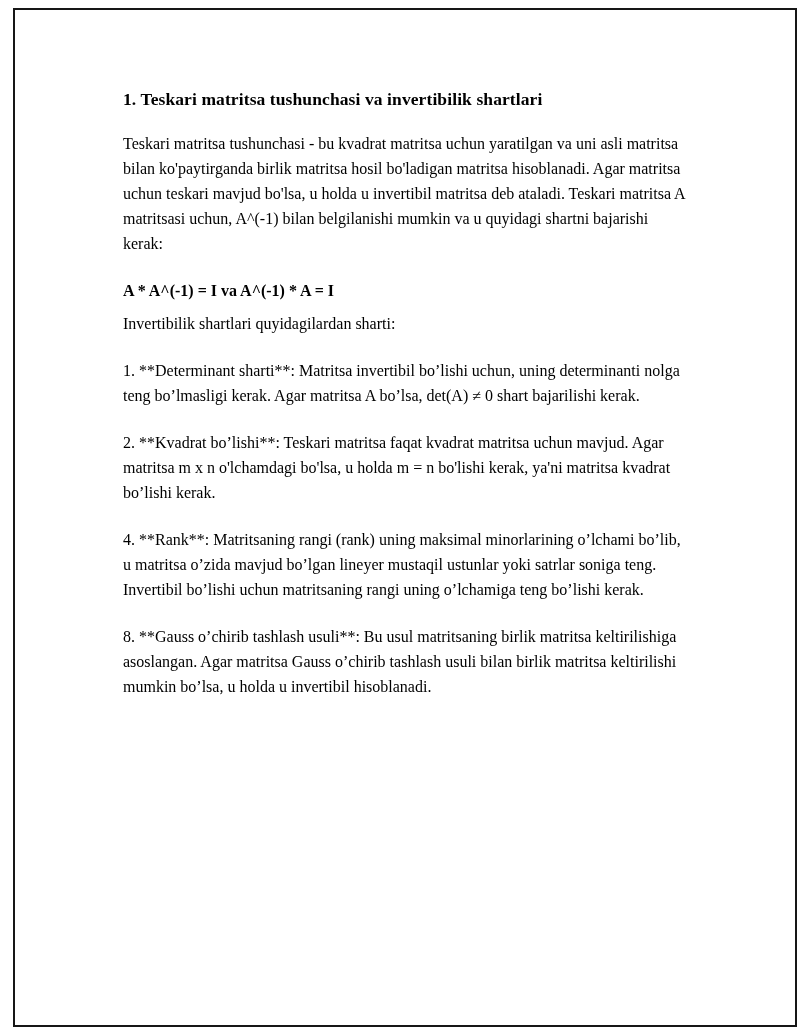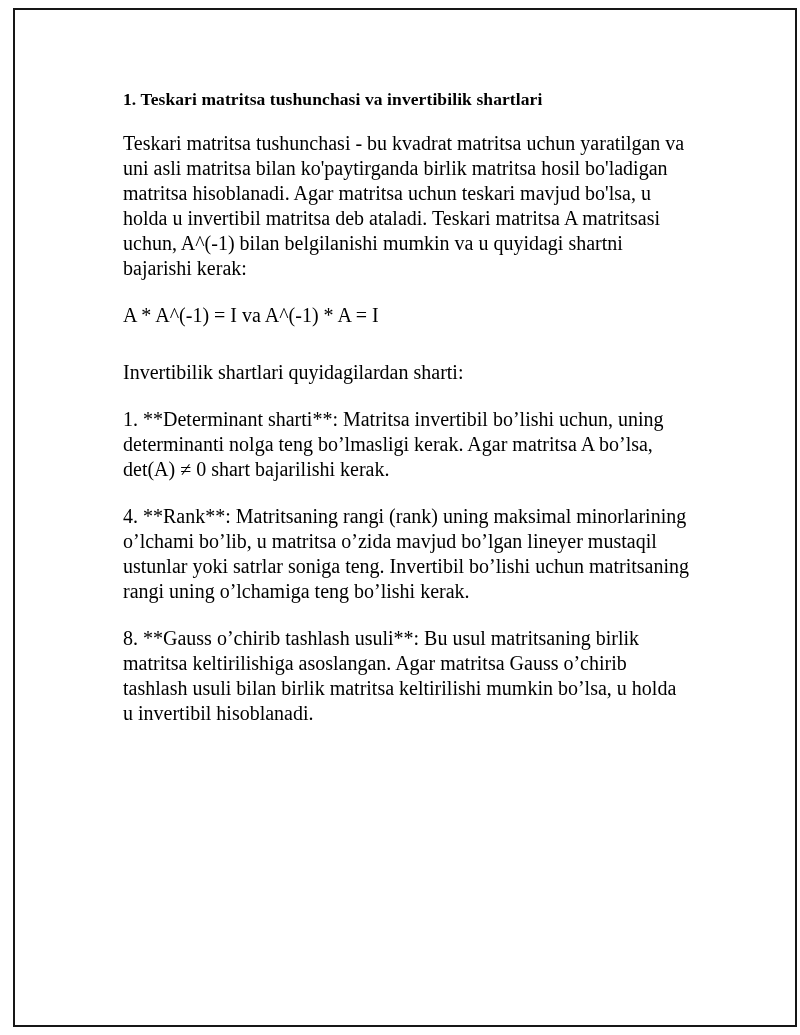--- a/index.html
+++ b/index.html
@@ -32,44 +32,46 @@
     overflow: hidden;
   }
   .doc-title {
     font-size: 17.5px;
     font-weight: bold;
     margin: 0 0 20px 0;
     line-height: 24px;
     letter-spacing: 0.1px;
   }
   .doc-paragraph {
-    font-size: 20px;
+    font-size: 16px;
     line-height: 25px;
     margin: 0 0 22px 0;
     text-align: left;
   }
   .doc-paragraph.formula {
-    margin-bottom: 32px;
+    margin-bottom: 8px;
+    font-weight: bold;
   }
 </style>
 </head>
 <body>
 
 <div class="page-frame">
   <div class="page-content">
     <h1 class="doc-title">1. Teskari matritsa tushunchasi va invertibilik shartlari</h1>
 
     <p class="doc-paragraph">Teskari matritsa tushunchasi - bu kvadrat matritsa uchun yaratilgan va uni asli matritsa bilan ko'paytirganda birlik matritsa hosil bo'ladigan matritsa hisoblanadi. Agar matritsa uchun teskari mavjud bo'lsa, u holda u invertibil matritsa deb ataladi. Teskari matritsa A matritsasi uchun, A^(-1) bilan belgilanishi mumkin va u quyidagi shartni bajarishi kerak:</p>
 
     <p class="doc-paragraph formula">A * A^(-1) = I va A^(-1) * A = I</p>
 
 
     <p class="doc-paragraph">Invertibilik shartlari quyidagilardan sharti:</p>
 
     <p class="doc-paragraph">1. **Determinant sharti**: Matritsa invertibil bo’lishi uchun, uning determinanti nolga teng bo’lmasligi kerak. Agar matritsa A bo’lsa, det(A) ≠ 0 shart bajarilishi kerak.</p>
 
+    <p class="doc-paragraph">2. **Kvadrat bo’lishi**: Teskari matritsa faqat kvadrat matritsa uchun mavjud. Agar matritsa m x n o'lchamdagi bo'lsa, u holda m = n bo'lishi kerak, ya'ni matritsa kvadrat bo’lishi kerak.</p>
 
 
     <p class="doc-paragraph">4. **Rank**: Matritsaning rangi (rank) uning maksimal minorlarining o’lchami bo’lib, u matritsa o’zida mavjud bo’lgan lineyer mustaqil ustunlar yoki satrlar soniga teng. Invertibil bo’lishi uchun matritsaning rangi uning o’lchamiga teng bo’lishi kerak.</p>
 
     <p class="doc-paragraph">8. **Gauss o’chirib tashlash usuli**: Bu usul matritsaning birlik matritsa keltirilishiga asoslangan. Agar matritsa Gauss o’chirib tashlash usuli bilan birlik matritsa keltirilishi mumkin bo’lsa, u holda u invertibil hisoblanadi.</p>
   </div>
 </div>
 
 </body></html>

